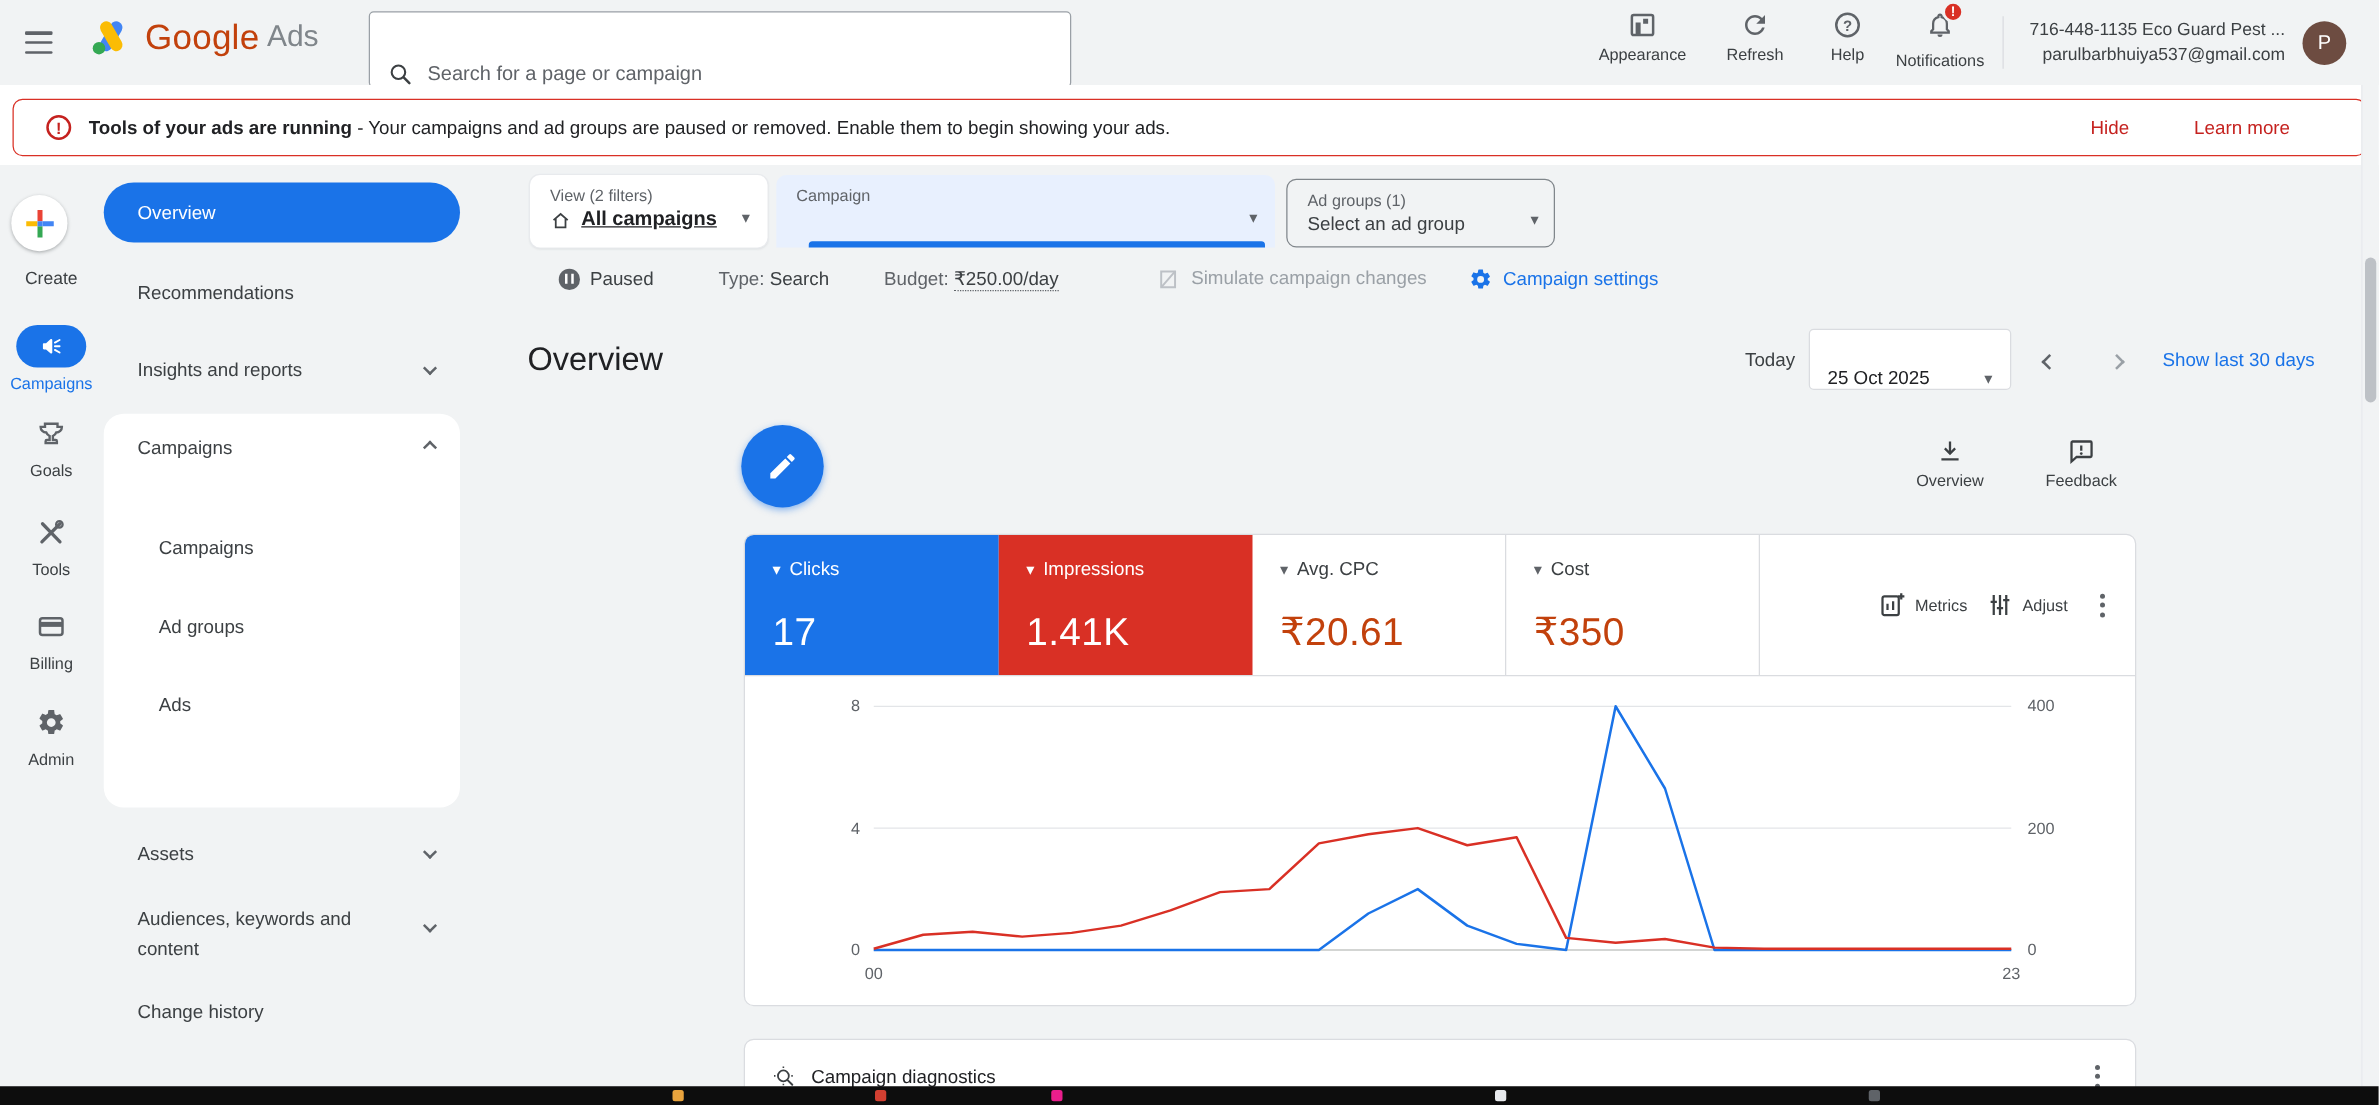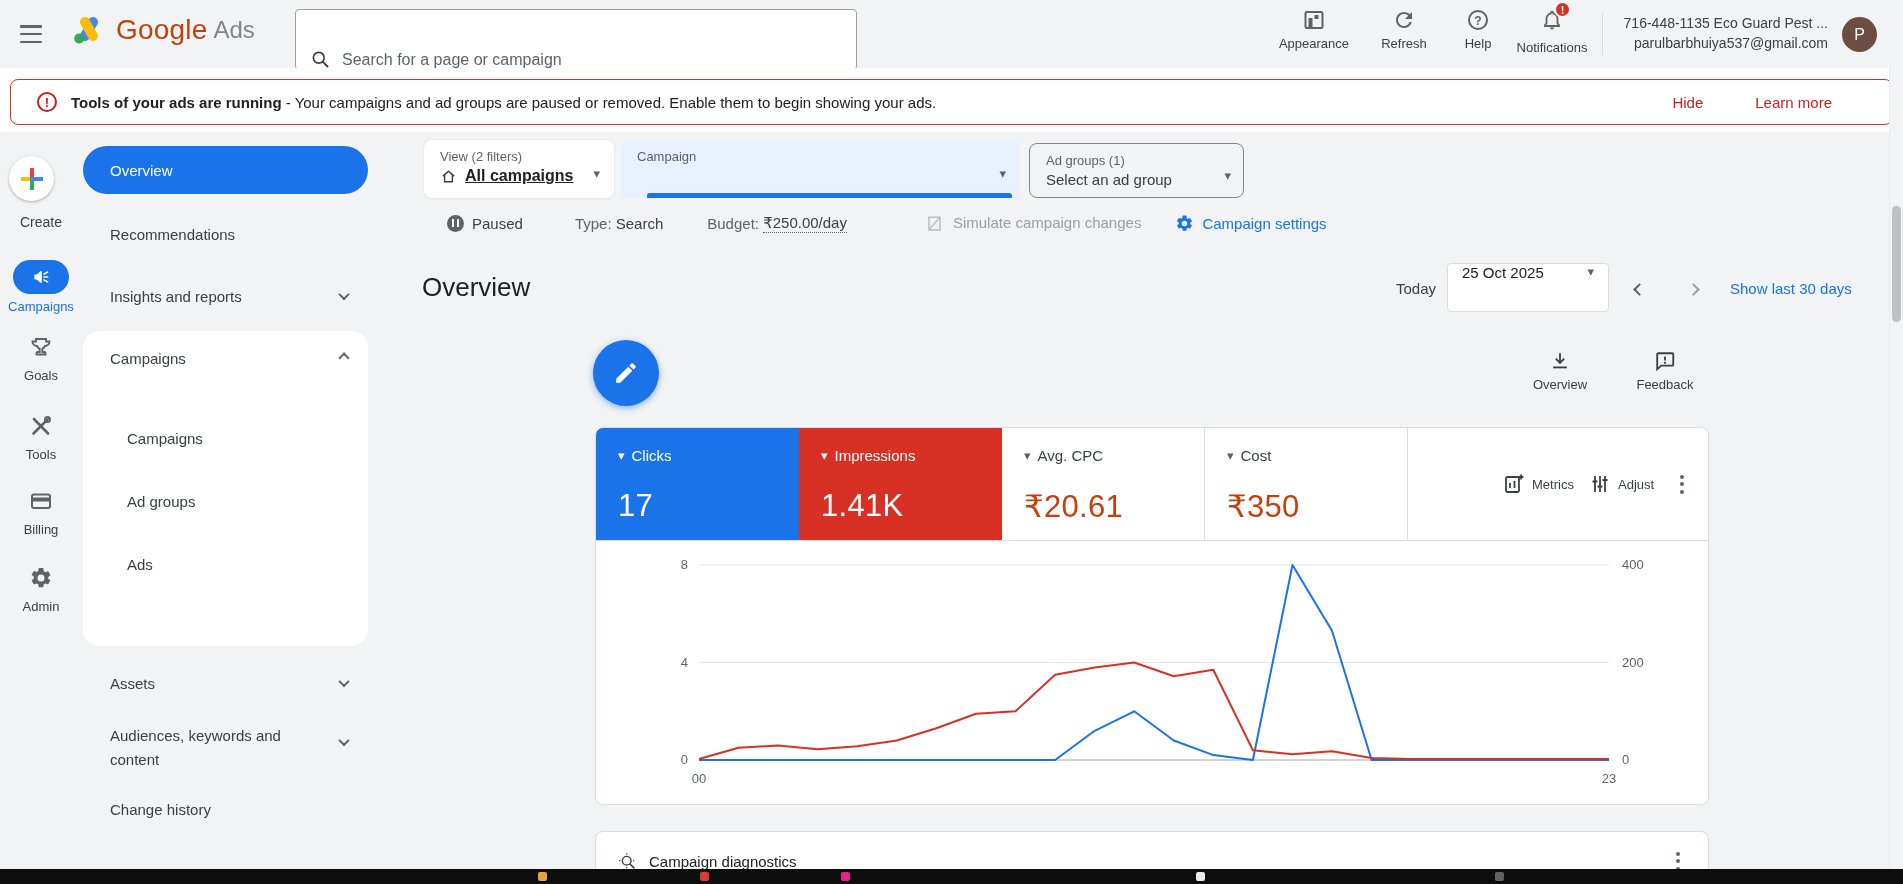--- a/index.html
+++ b/index.html
@@ -75,21 +75,21 @@
   .pausedot i { width:2.5px; height:8px; background:#fff; display:block; }
   .mut { color:#5f6368; }
   .dark { color:#3c4043; }
   .dotted-u { border-bottom:1.5px dotted #5f6368; }
   .disabled { color:#9aa0a6; }
   .bluelink { color:#1a73e8; font-weight:500; cursor:pointer; }
 
   
   .pgtitle { position:absolute; left:422px; top:272px; font-size:26px; font-weight:400; color:#202124; }
   .todaylbl { position:absolute; left:1396px; top:280px; font-size:15px; color:#3c4043; }
-  .datebox { position:absolute; left:1447px; top:263px; width:162px; height:49px; background:#fff; border:1px solid #dadce0; border-radius:4px; display:flex; align-items:flex-start; padding:0 14px; justify-content:space-between; font-size:15px; color:#202124; cursor:pointer; }
+  .datebox { position:absolute; left:1447px; top:263px; width:162px; height:49px; background:#fff; border:1px solid #dadce0; border-radius:4px; display:flex; align-items:flex-end; padding:0 14px; justify-content:space-between; font-size:15px; color:#202124; cursor:pointer; }
   .navchv { position:absolute; top:278px; width:22px; height:22px; display:flex; align-items:center; justify-content:center; cursor:pointer; }
   .navchv .chv { width:9px; height:9px; }
   .navchv.l .chv { transform:rotate(135deg); }
   .navchv.r .chv { transform:rotate(-45deg); border-color:#9aa0a6; }
   .showlast { position:absolute; left:1730px; top:280px; font-size:15px; }
 
   
   .fab-edit { position:absolute; left:593px; top:340px; width:66px; height:66px; border-radius:50%; background:#1a73e8; box-shadow:0 2px 6px rgba(26,115,232,.5); display:flex; align-items:center; justify-content:center; cursor:pointer; }
   .mini-action { position:absolute; top:350px; width:90px; display:flex; flex-direction:column; align-items:center; gap:5px; cursor:pointer; }
   .mini-action .lbl { font-size:13px; color:#3c4043; }

